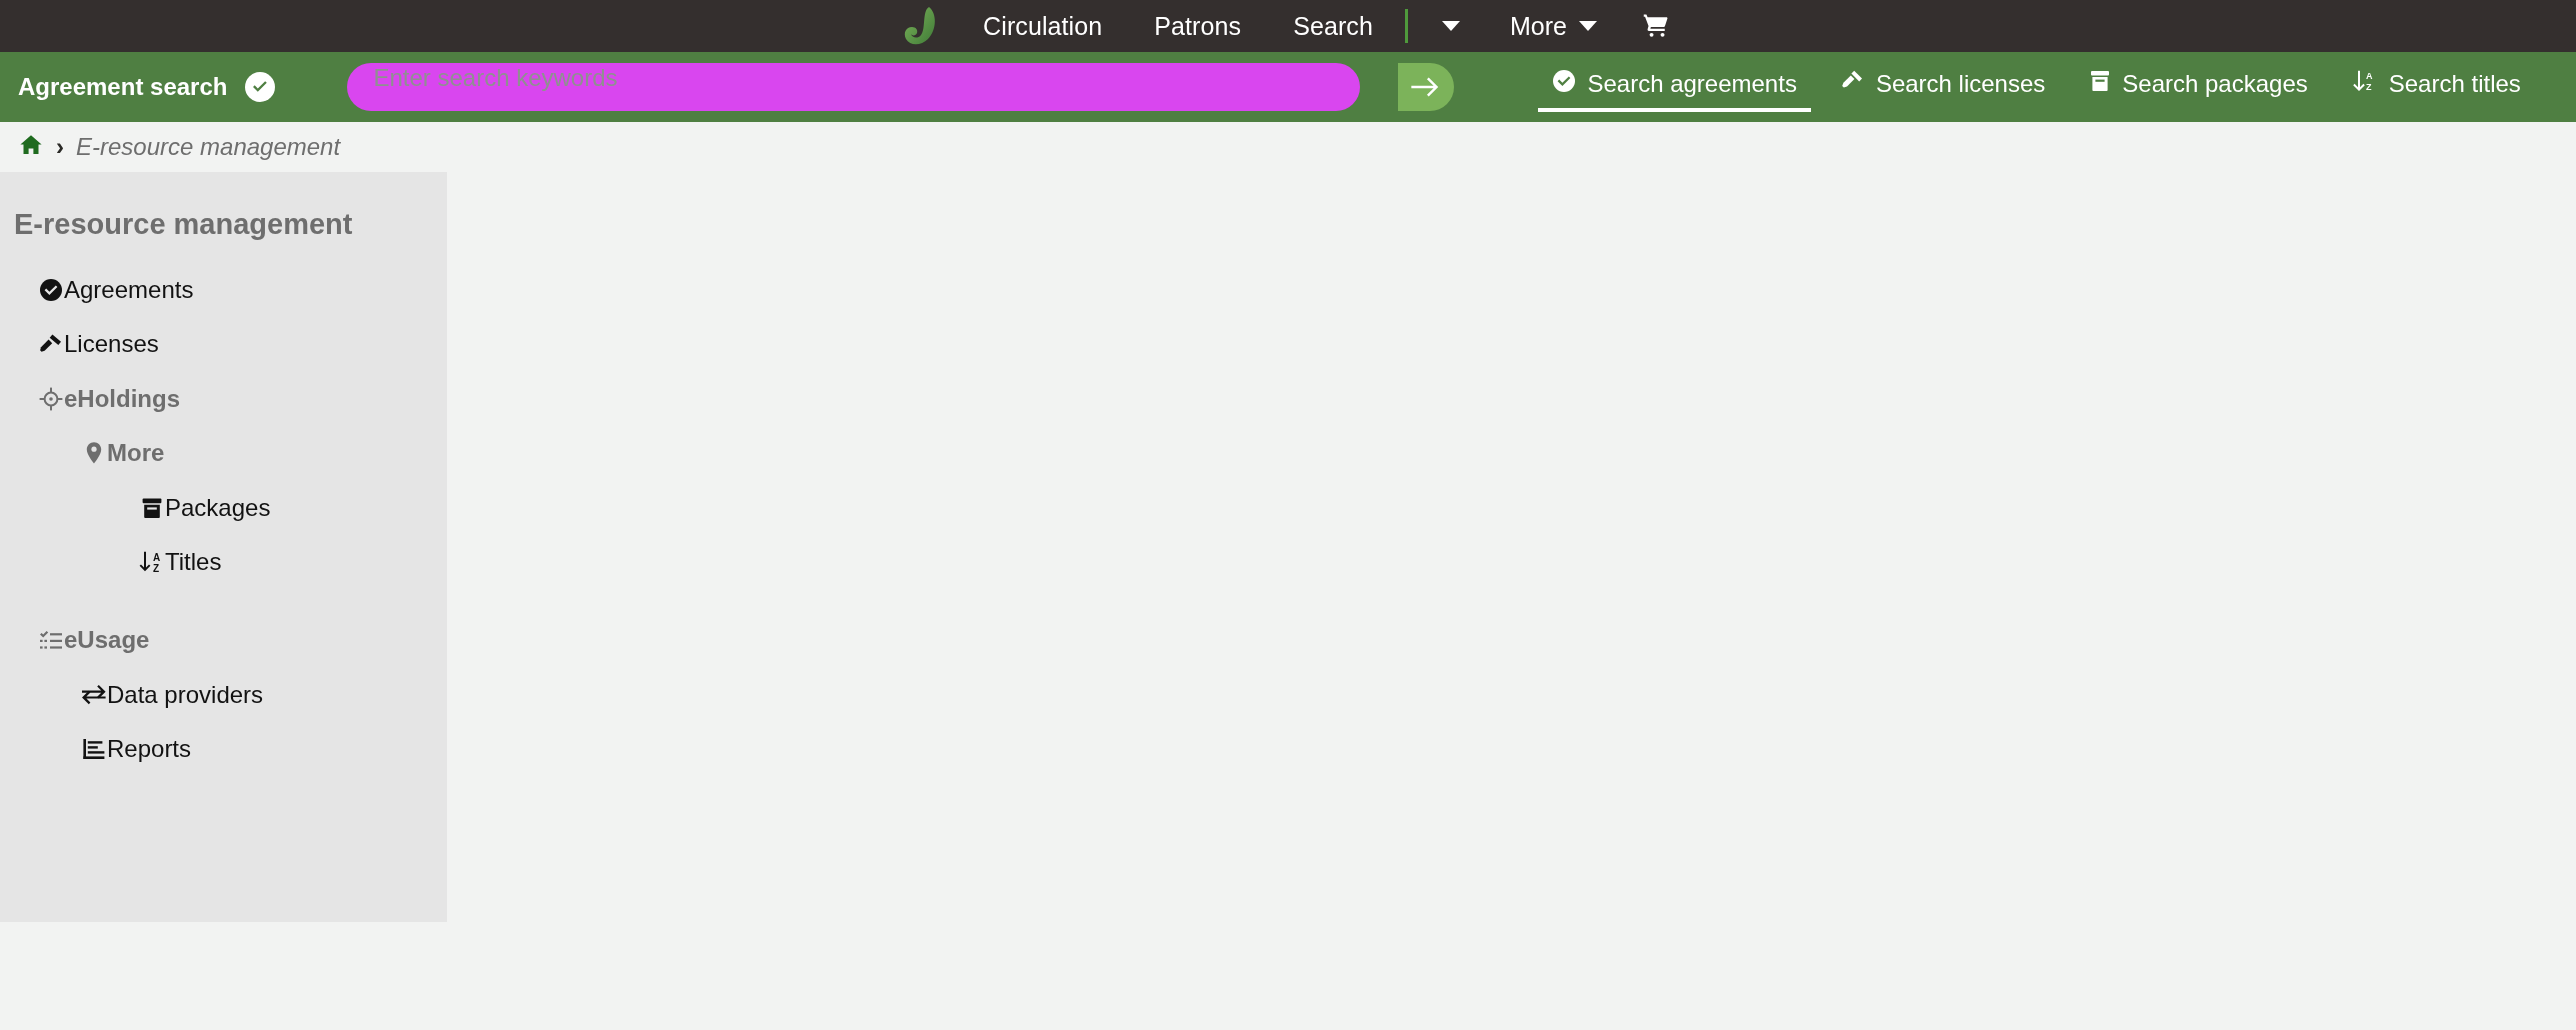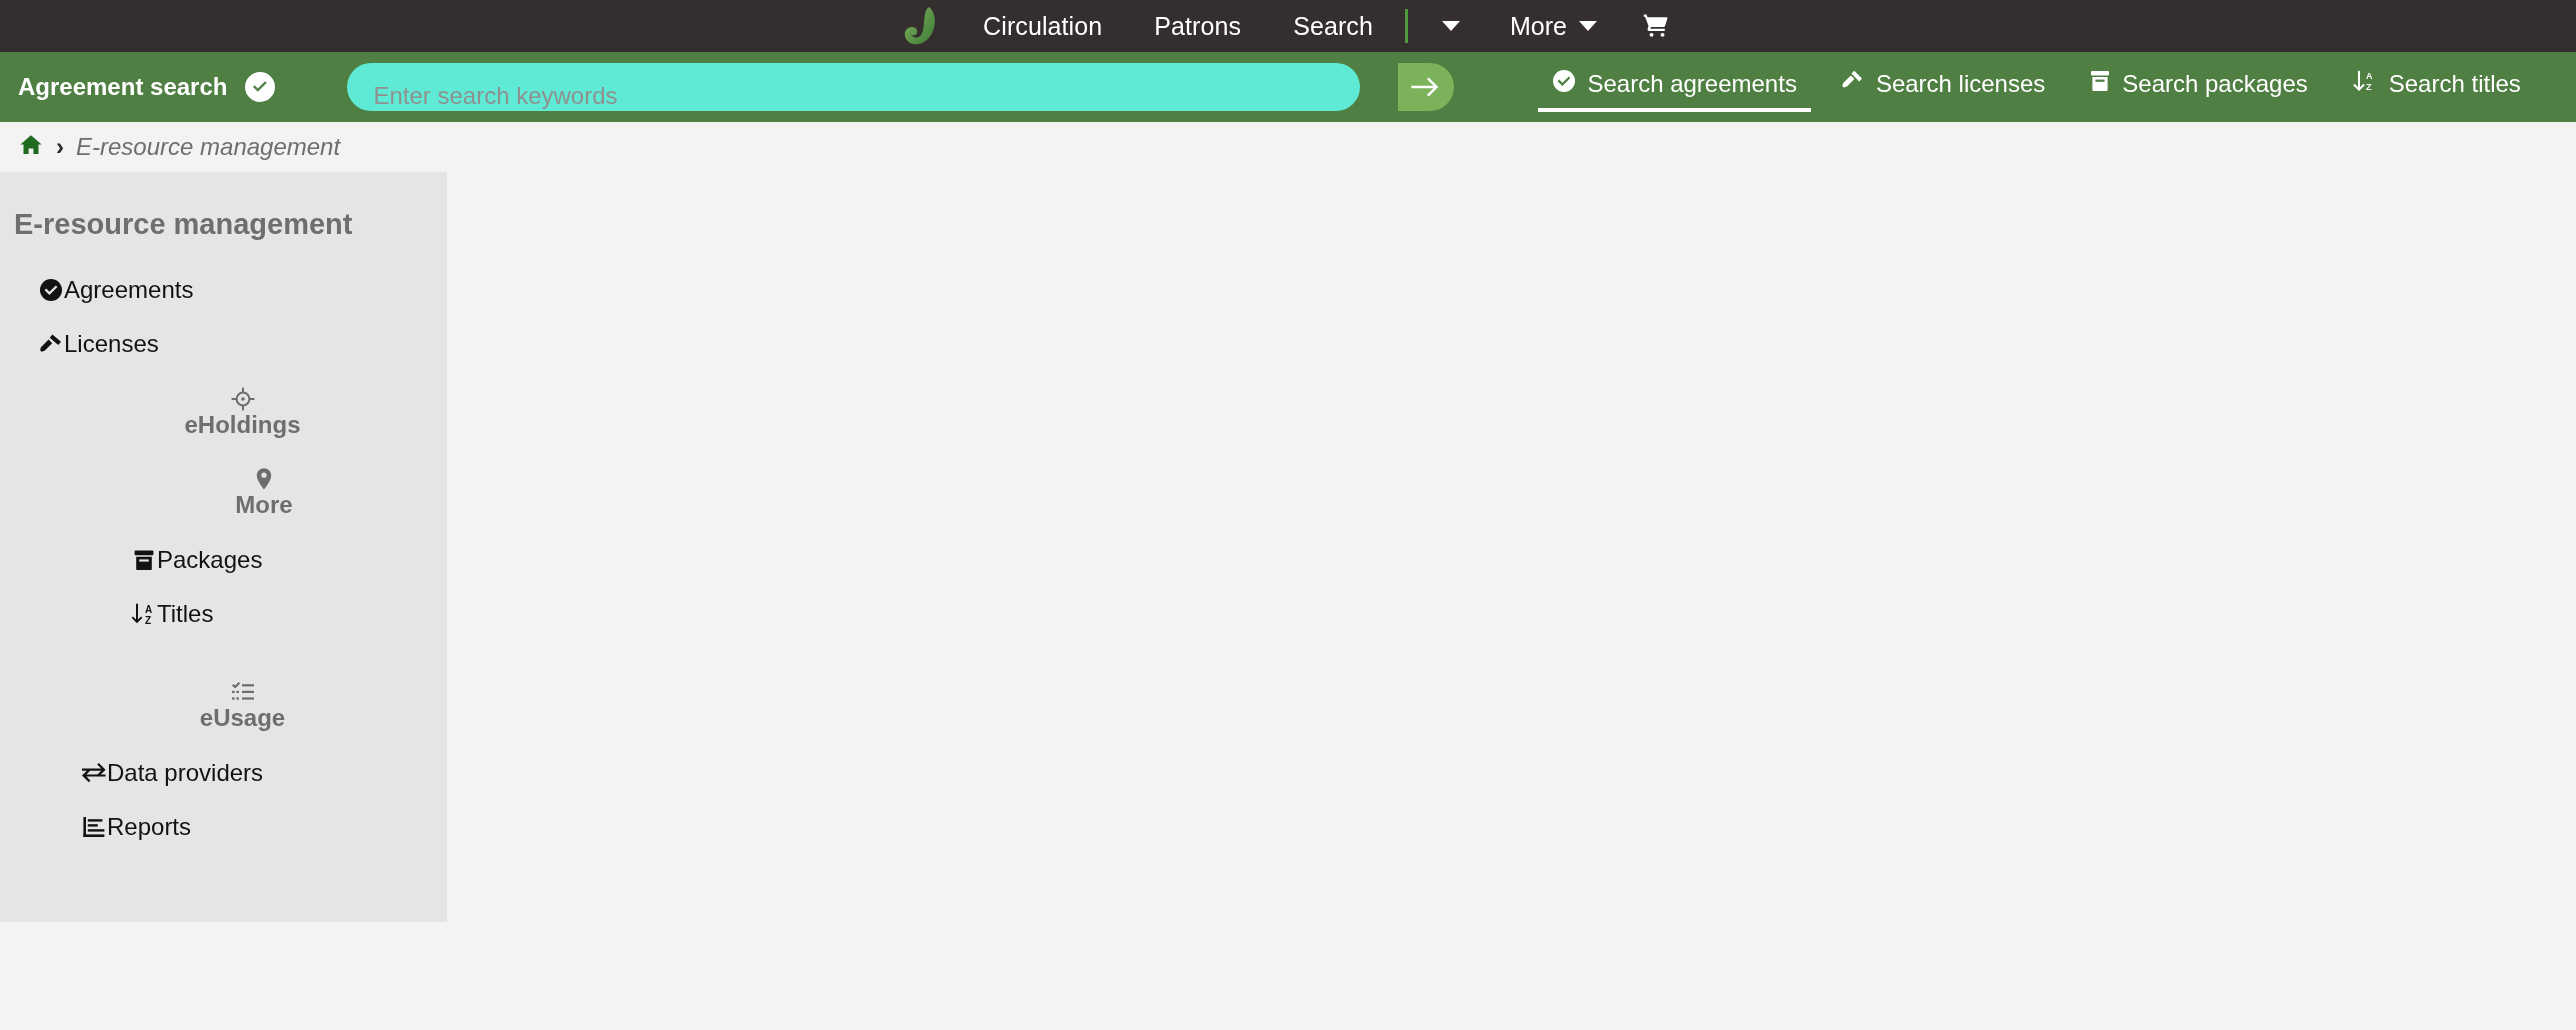--- a/index.html
+++ b/index.html
@@ -118,24 +118,24 @@
     background: #ffffff;
     display: flex;
     align-items: center;
     justify-content: center;
     flex: 0 0 auto;
   }
   .search-field {
     flex: 0 0 auto;
     width: 1013px;
     height: 48px;
-    background: #5eead4;
+    background: #d946ef;
     border-radius: 26px;
     display: flex;
-    align-items: flex-end;
+    align-items: flex-start;
     padding: 0 24px;
     box-sizing: border-box;
   }
   .search-field input {
     border: none;
     outline: none;
     background: transparent;
     font-size: 24px;
     font-family: "Liberation Sans", sans-serif;
     color: #2b2a27;
@@ -229,24 +229,23 @@
   .nav-link .ico {
     width: 26px;
     display: flex;
     align-items: center;
     justify-content: center;
     flex: 0 0 26px;
   }
   .nav-link.group {
     color: #6e6e6e;
     font-weight: bold;
-    flex-direction: column;
   }
   .indent-1 { padding-left: 81px; }
-  .indent-2 { padding-left: 131px; }
+  .indent-2 { padding-left: 131px; margin-left: 8px; }
   .spacer-sm { height: 24px; }
 
   .main-area { flex: 1; background: #f2f3f2; }
 </style>
 </head>
 <body>
 
 <div class="top-nav">
 
   <div class="logo">

